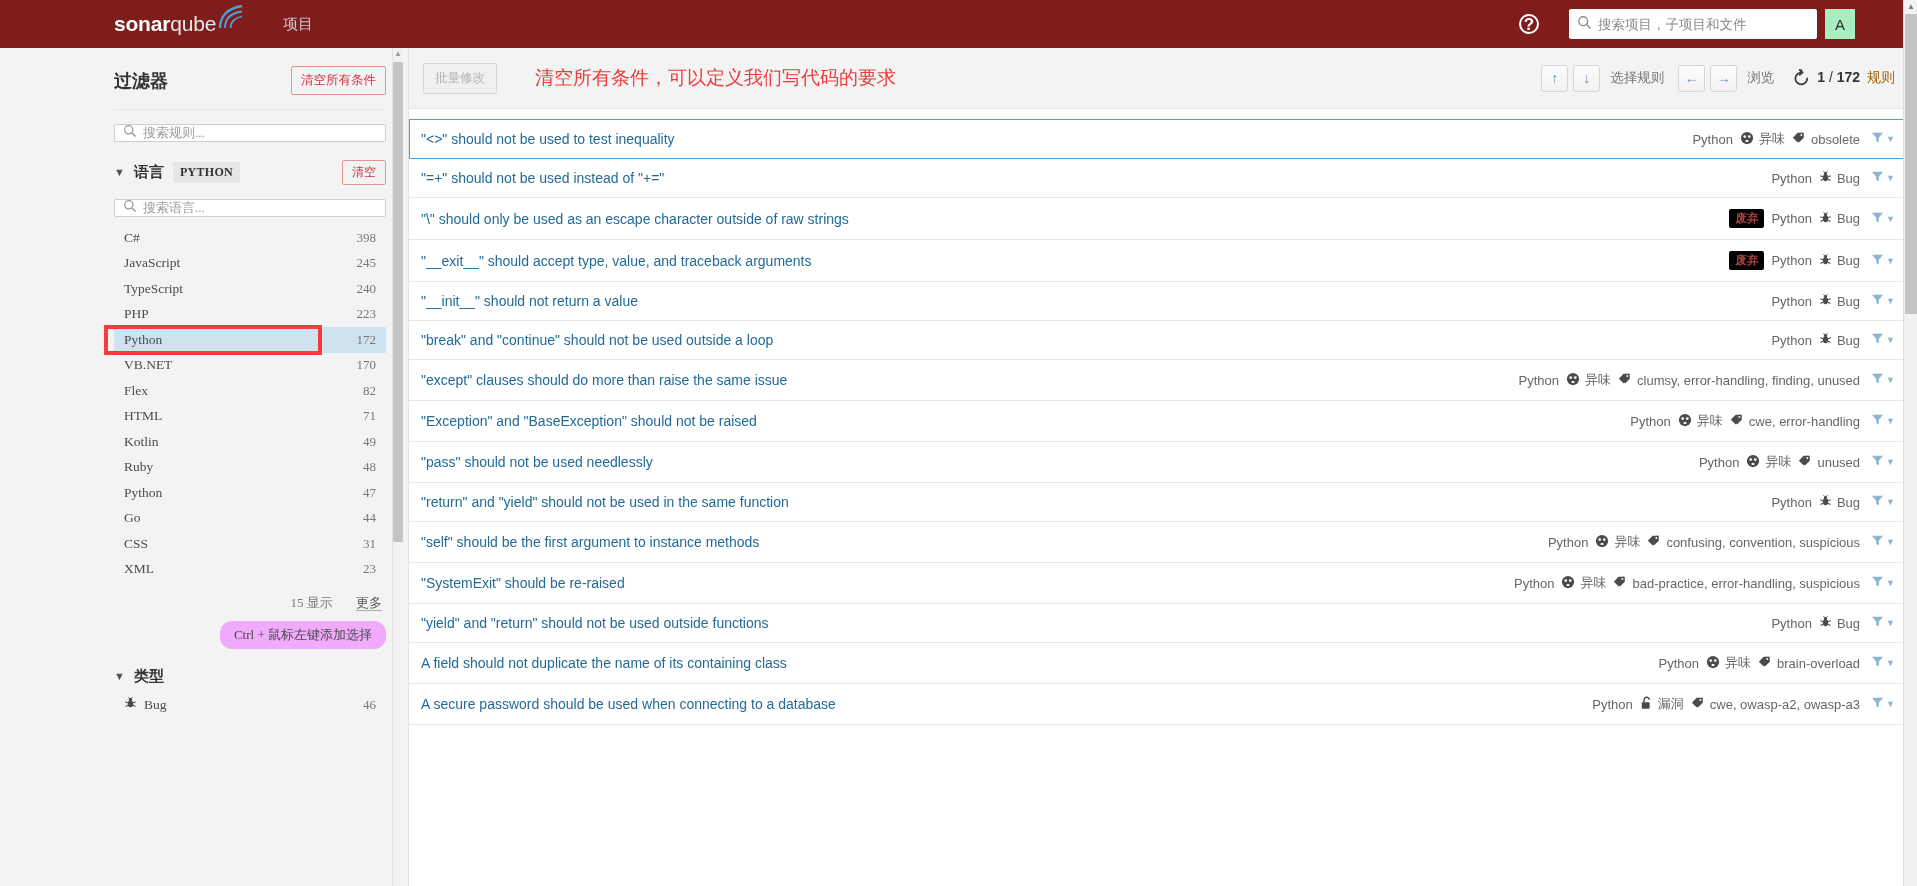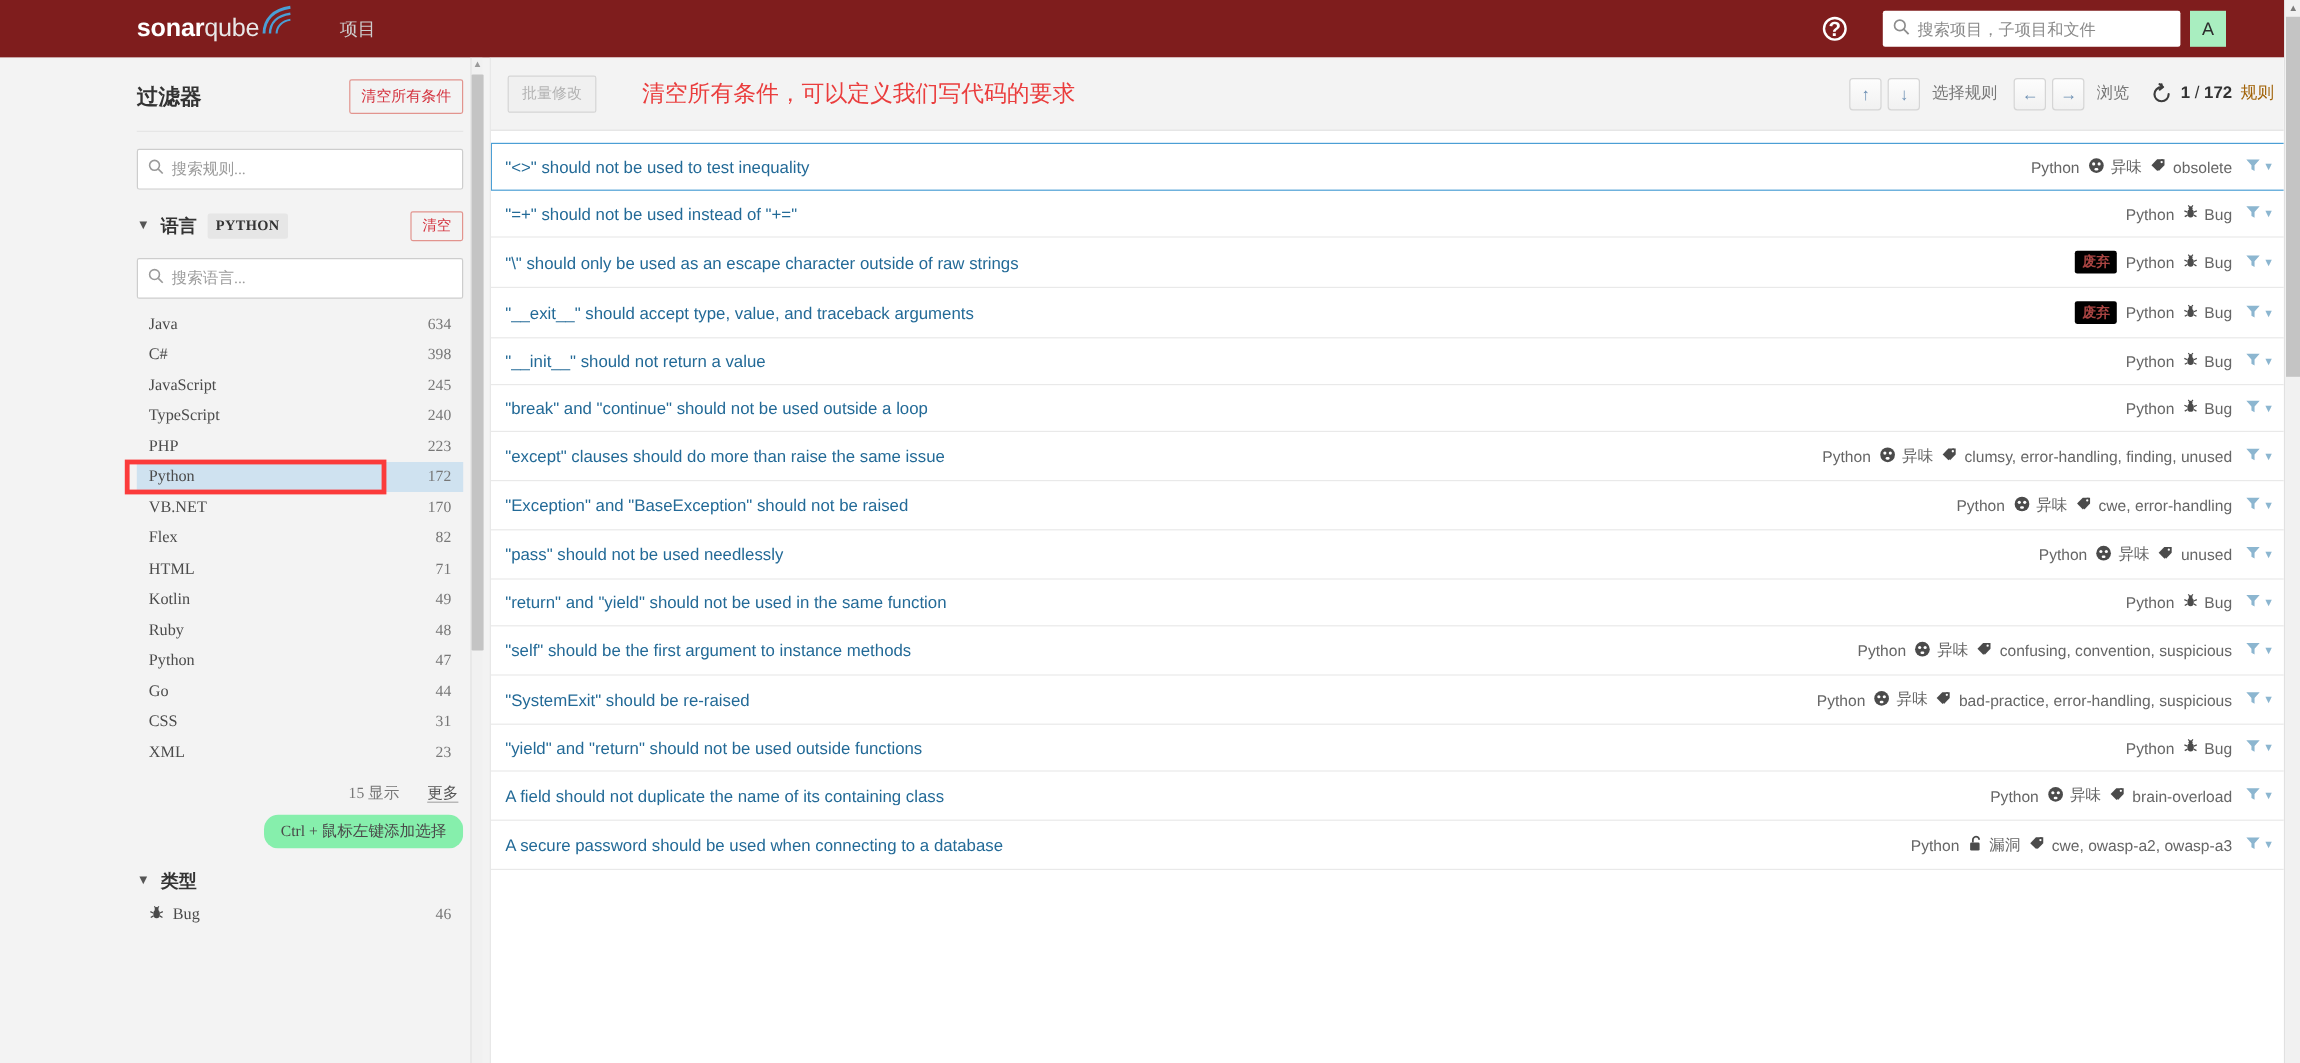--- a/index.html
+++ b/index.html
@@ -129,21 +129,21 @@
     font-family: inherit;
     font-size: 12.5px;
     padding: 5px 9px;
     border-radius: 2px;
     cursor: pointer;
   }
   .sb-sep { border-top: 1px solid #e6e6e6; margin-top: 14px; }
 
   .field {
     margin-top: 14px;
-    height: 34px;
+    height: 18px;
     background: #fff;
     border: 1px solid #cdcdcd;
     border-radius: 2px;
     display: flex;
     align-items: center;
     padding: 0 8px;
   }
   .field input {
     border: 0; outline: 0; background: transparent;
     font-family: inherit; font-size: 13px; color: #333;
@@ -188,21 +188,21 @@
   .showmore {
     margin-top: 12px;
     text-align: right;
     font-size: 13px;
     color: #777;
     padding-right: 4px;
   }
   .showmore .more { color: #555; border-bottom: 1px solid #aaa; cursor: pointer; margin-left: 20px; }
   .hintpill {
     margin-top: 9px;
-    background: #86efac;
+    background: #f0abfc;
     color: #4a4a4a;
     font-size: 13px;
     border-radius: 12px;
     padding: 5px 14px;
     display: inline-block;
     float: right;
     clear: both;
     text-align: center;
   }
 
@@ -428,24 +428,20 @@
         <span>
           <svg width="14" height="14" viewBox="0 0 16 16">
             <circle cx="6.6" cy="6.6" r="4.7" fill="none" stroke="#9a9a9a" stroke-width="1.5"></circle>
             <line x1="10.2" y1="10.2" x2="14.4" y2="14.4" stroke="#9a9a9a" stroke-width="1.6"></line>
           </svg>
         </span>
         <input type="text" placeholder="搜索语言..." style="">
       </div>
 
       <div class="lang-list" id="lang-list">
-          <div class="lang-row">
-            <span>Java</span>
-            <span class="lang-count">634</span>
-          </div>
           <div class="lang-row">
             <span>C#</span>
             <span class="lang-count">398</span>
           </div>
           <div class="lang-row">
             <span>JavaScript</span>
             <span class="lang-count">245</span>
           </div>
           <div class="lang-row">
             <span>TypeScript</span>

